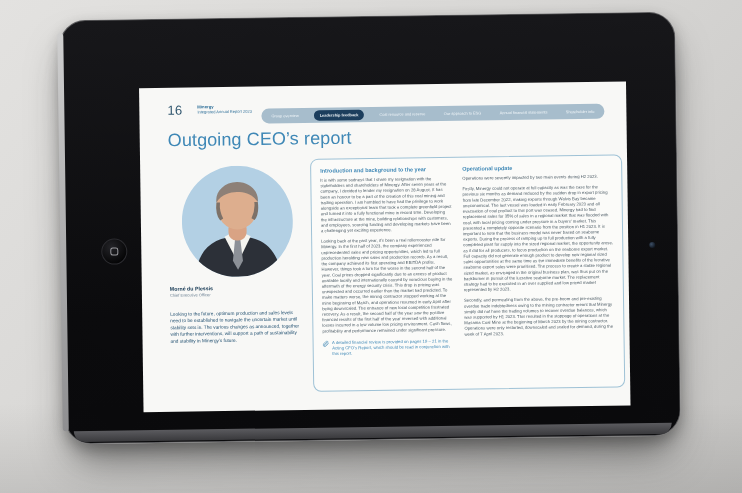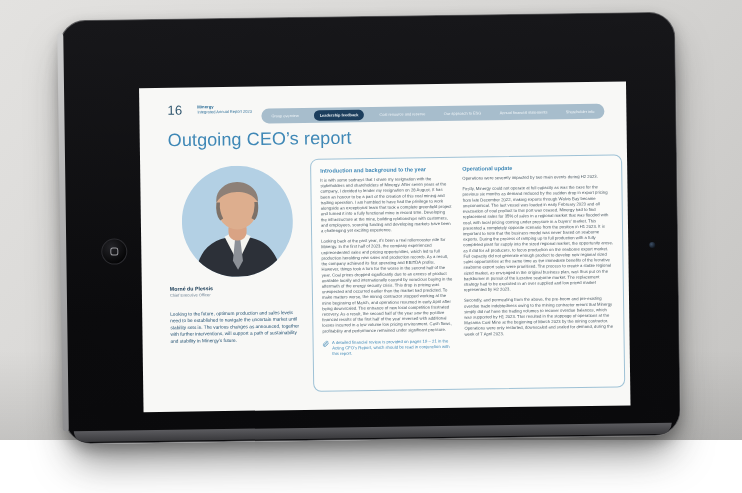--- a/index.html
+++ b/index.html
@@ -1,20 +1,20 @@
 <!DOCTYPE html>
 <html><head>
 <meta charset="utf-8">
 <style>
   * { margin:0; padding:0; box-sizing:border-box; }
   html,body { width:742px; height:493px; overflow:hidden; }
   body { font-family:"Liberation Sans", sans-serif; }
 
   .scene {
-    position:relative; width:742px; height:440px;
+    position:relative; width:742px; height:493px;
     background: linear-gradient(135deg, #e3e2e0 0%, #d8d7d5 45%, #c5c4c2 100%);
   }
   .floor-shade {
     position:absolute; left:0; right:0; bottom:0; height:90px;
     background: linear-gradient(180deg, rgba(0,0,0,0) 0%, rgba(0,0,0,0.10) 100%);
   }
 
   .tablet {
     position:absolute; left:62px; top:16px; width:616px; height:424px;
     background: linear-gradient(180deg, #17171a 0%, #0b0b0d 70%, #0a0a0c 100%);

